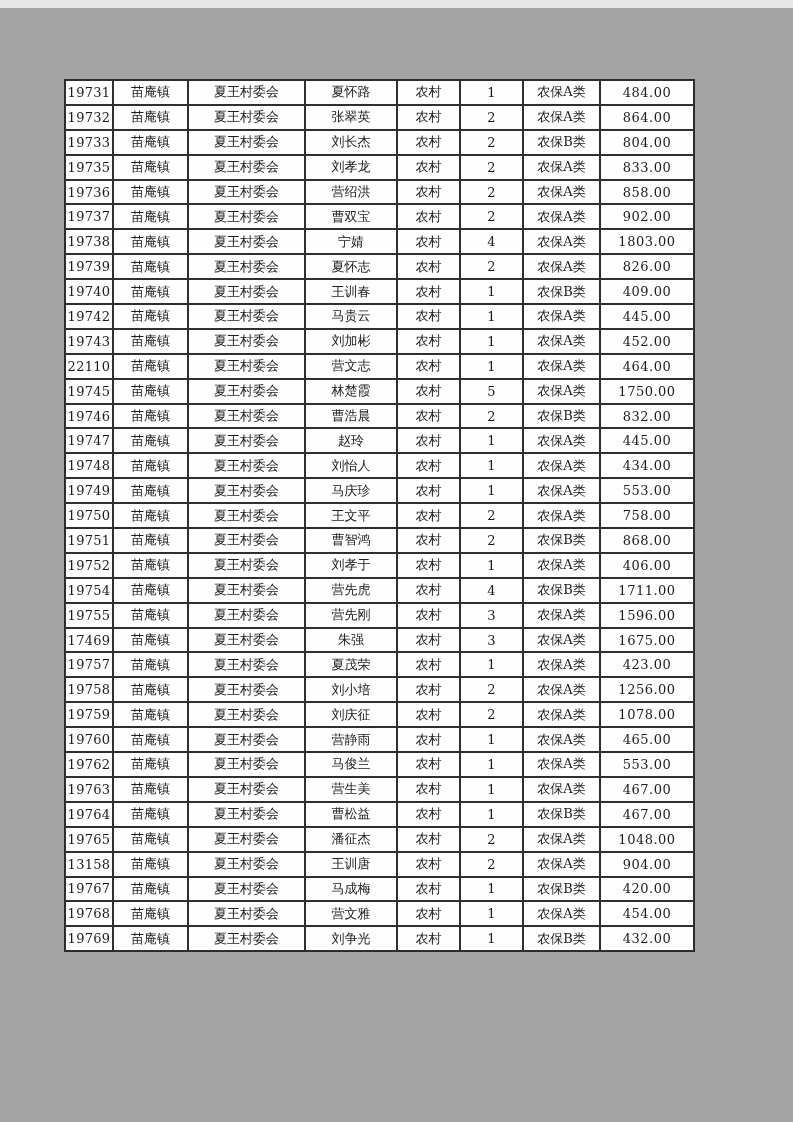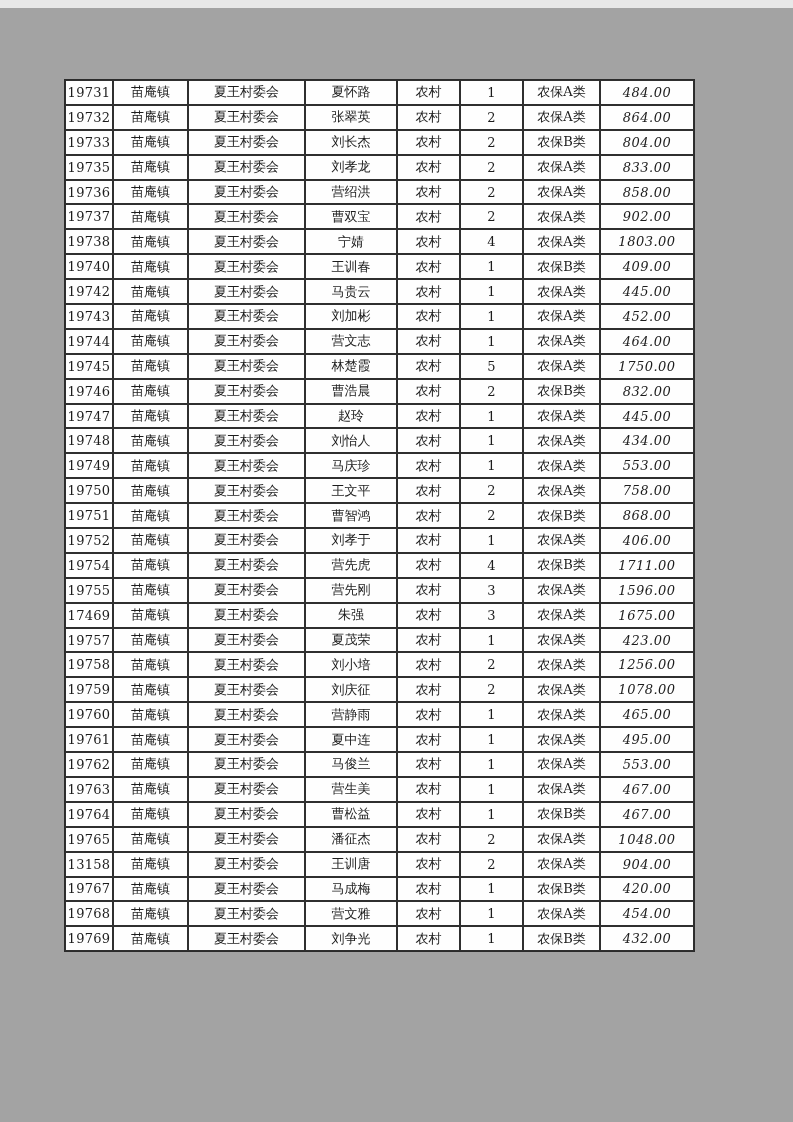--- a/index.html
+++ b/index.html
@@ -44,21 +44,20 @@
   col.c2 { width: 117px; }
   col.c3 { width: 92px; }
   col.c4 { width: 63px; }
   col.c5 { width: 63px; }
   col.c6 { width: 77px; }
   col.c7 { width: 94px; }
   td.amount-cell {
     text-align: right;
     padding-right: 13px;
     letter-spacing: 0.5px;
-    font-style: italic;
   }
   td.id-cell {
     letter-spacing: 0.3px;
   }
 </style>
 </head>
 <body>
 
 <div class="page">
   <table class="benefit-table">
@@ -137,20 +136,30 @@
           <td class="id-cell">19738</td>
           <td>苗庵镇</td>
           <td>夏王村委会</td>
           <td>宁婧</td>
           <td>农村</td>
           <td>4</td>
           <td>农保A类</td>
           <td class="amount-cell">1803.00</td>
         </tr>
         <tr>
+          <td class="id-cell">19739</td>
+          <td>苗庵镇</td>
+          <td>夏王村委会</td>
+          <td>夏怀志</td>
+          <td>农村</td>
+          <td>2</td>
+          <td>农保A类</td>
+          <td class="amount-cell">826.00</td>
+        </tr>
+        <tr>
           <td class="id-cell">19740</td>
           <td>苗庵镇</td>
           <td>夏王村委会</td>
           <td>王训春</td>
           <td>农村</td>
           <td>1</td>
           <td>农保B类</td>
           <td class="amount-cell">409.00</td>
         </tr>
         <tr>
@@ -167,21 +176,21 @@
           <td class="id-cell">19743</td>
           <td>苗庵镇</td>
           <td>夏王村委会</td>
           <td>刘加彬</td>
           <td>农村</td>
           <td>1</td>
           <td>农保A类</td>
           <td class="amount-cell">452.00</td>
         </tr>
         <tr>
-          <td class="id-cell">19744</td>
+          <td class="id-cell">22110</td>
           <td>苗庵镇</td>
           <td>夏王村委会</td>
           <td>营文志</td>
           <td>农村</td>
           <td>1</td>
           <td>农保A类</td>
           <td class="amount-cell">464.00</td>
         </tr>
         <tr>
           <td class="id-cell">19745</td>
@@ -325,30 +334,20 @@
         </tr>
         <tr>
           <td class="id-cell">19760</td>
           <td>苗庵镇</td>
           <td>夏王村委会</td>
           <td>营静雨</td>
           <td>农村</td>
           <td>1</td>
           <td>农保A类</td>
           <td class="amount-cell">465.00</td>
-        </tr>
-        <tr>
-          <td class="id-cell">19761</td>
-          <td>苗庵镇</td>
-          <td>夏王村委会</td>
-          <td>夏中连</td>
-          <td>农村</td>
-          <td>1</td>
-          <td>农保A类</td>
-          <td class="amount-cell">495.00</td>
         </tr>
         <tr>
           <td class="id-cell">19762</td>
           <td>苗庵镇</td>
           <td>夏王村委会</td>
           <td>马俊兰</td>
           <td>农村</td>
           <td>1</td>
           <td>农保A类</td>
           <td class="amount-cell">553.00</td>

